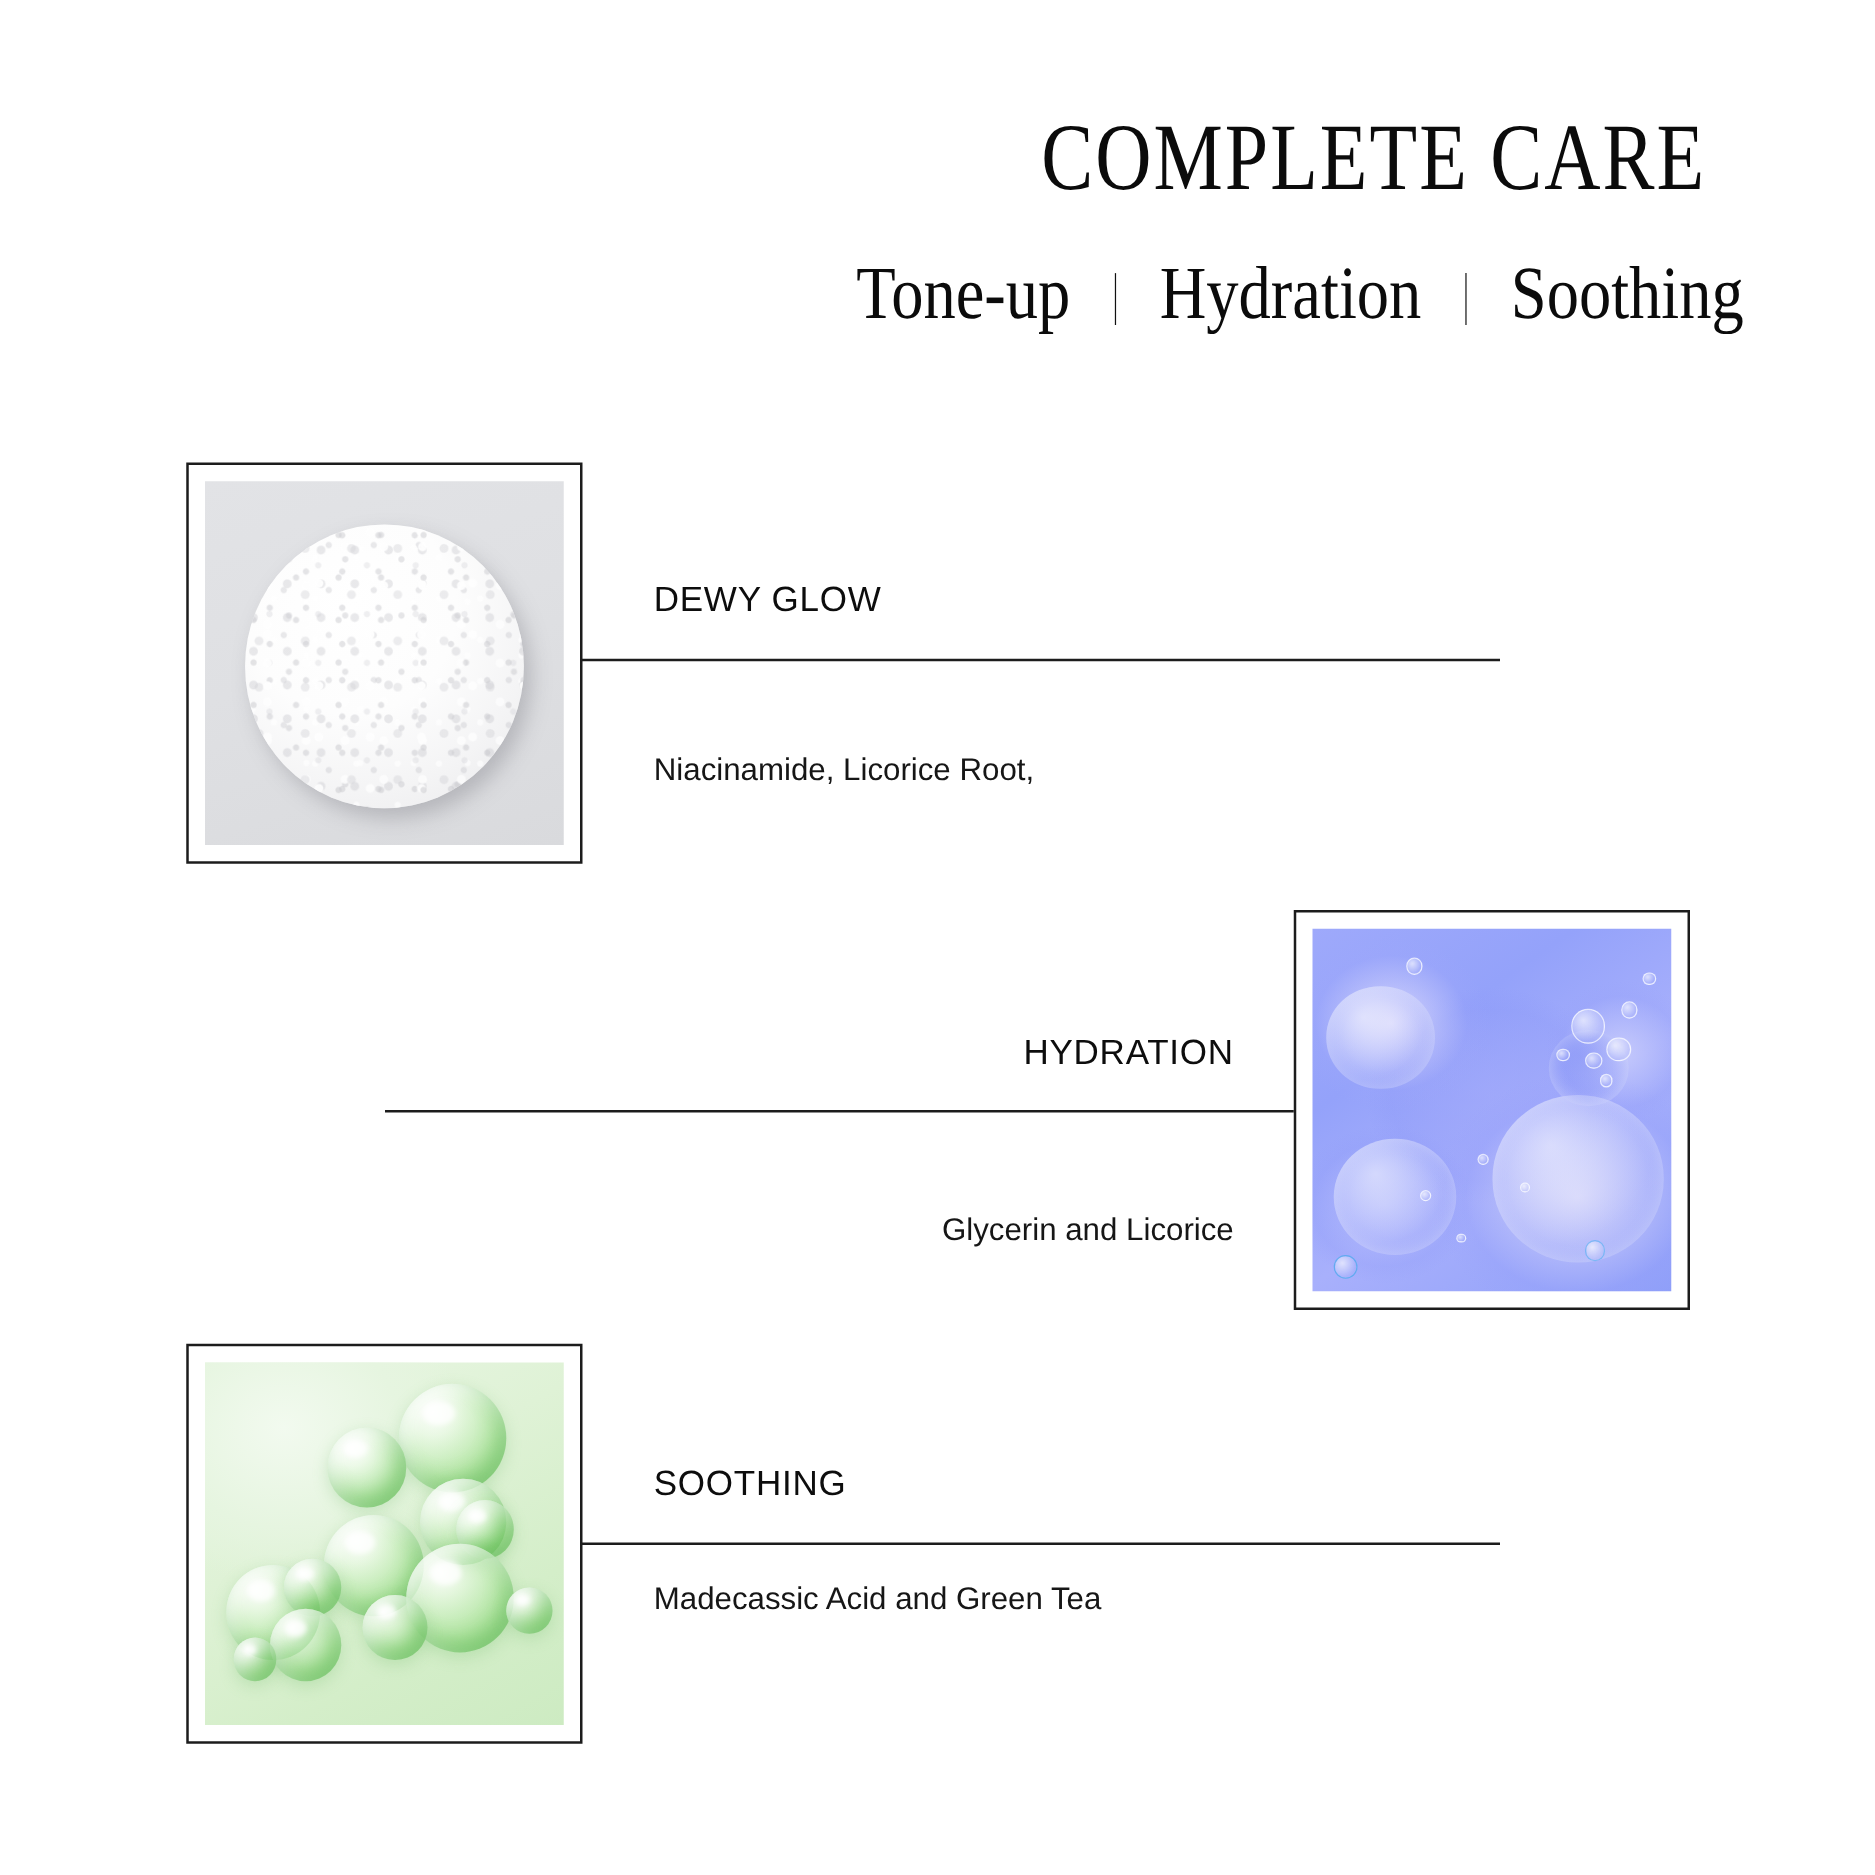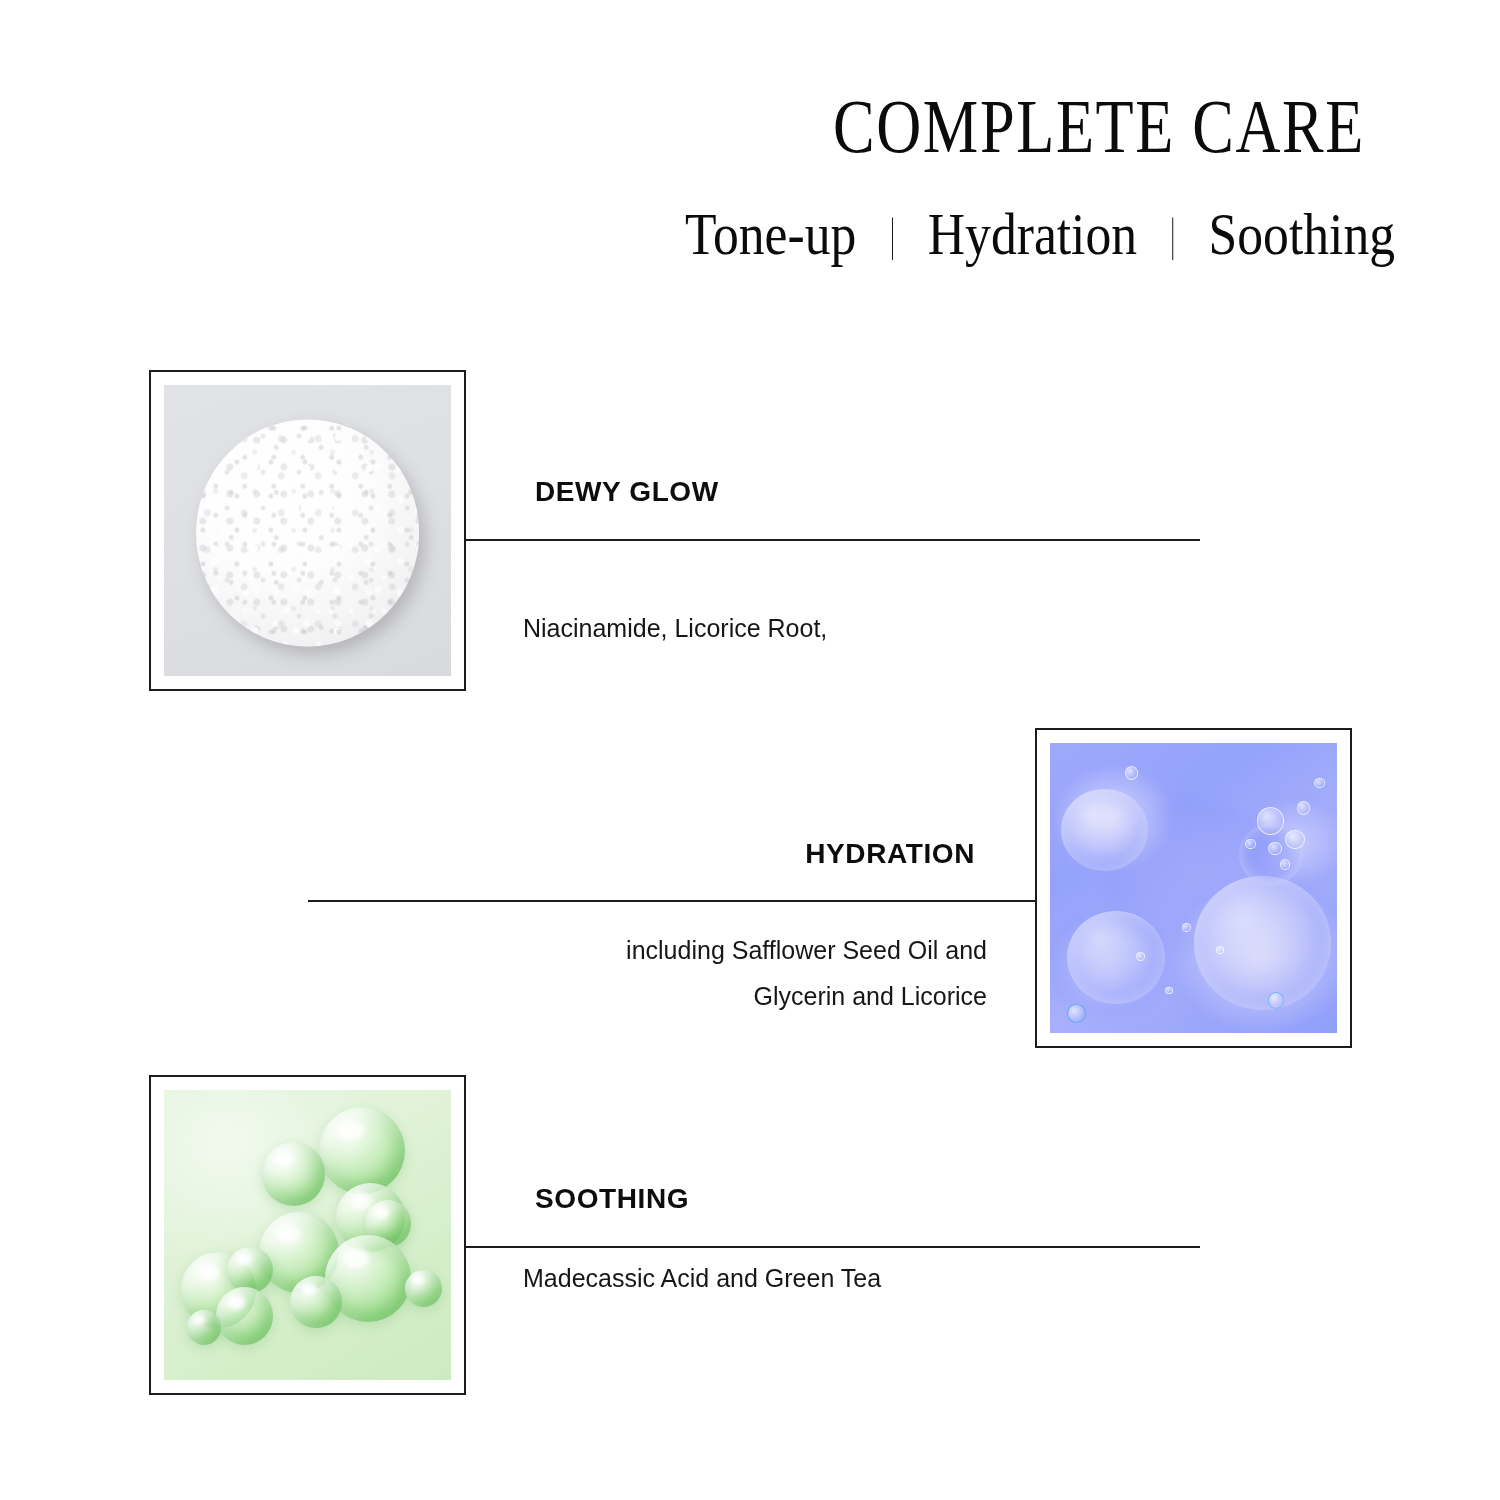--- a/index.html
+++ b/index.html
@@ -187,23 +187,23 @@
   .photo-green .s7 { left: 6%;  top: 56%; width: 26%; height: 26%; }
   .photo-green .s8 { left: 22%; top: 54%; width: 16%; height: 16%; }
   .photo-green .s9 { left: 18%; top: 68%; width: 20%; height: 20%; }
   .photo-green .s10{ left: 44%; top: 64%; width: 18%; height: 18%; }
   .photo-green .s11{ left: 84%; top: 62%; width: 13%; height: 13%; }
   .photo-green .s12{ left: 8%;  top: 76%; width: 12%; height: 12%; }
 
   
   .block { position: absolute; }
   .block-title {
-    margin: 12px;
+    margin: 0;
     font-size: 28px;
-    font-weight: 700;
+    font-weight: 400;
     letter-spacing: 0.6px;
     color: #0d0d0d;
     line-height: 1;
   }
   .rule {
     border: 0;
     border-top: 2px solid #1c1c1c;
     margin: 0;
     height: 0;
   }
@@ -224,21 +224,21 @@
   
   .block-hydration { left: 308px; top: 828px; width: 727px; text-align: right; }
   .block-hydration .block-title { padding-right: 48px; }
   .block-hydration .rule { margin-top: 32px; }
   .block-hydration .block-body { padding-right: 48px; padding-top: 26px; text-align: right; }
 
   
   .block-soothing { left: 465px; top: 1173px; width: 735px; }
   .block-soothing .block-title { padding-left: 58px; }
   .block-soothing .rule { margin-top: 33px; }
-  .block-soothing .block-body { padding-left: 58px; padding-top: 8px; text-align: left; }
+  .block-soothing .block-body { padding-left: 58px; padding-top: 21px; text-align: left; }
 </style>
 </head>
 <body>
 
 <div class="header">
   <h1 class="main-title">COMPLETE CARE</h1>
   <div class="subtitle-row">
     <span class="subtitle-word">Tone-up</span>
     <span class="sep">|</span>
     <span class="subtitle-word">Hydration</span>
@@ -282,21 +282,21 @@
     <div class="bub b12"></div>
     <div class="bub b13"></div>
     <div class="bub b14"></div>
   </div>
 </div>
 
 <div class="block block-hydration">
   <h2 class="block-title">HYDRATION</h2>
   <hr class="rule">
   <p class="block-body">
-    <span>including Safflower Seed Oil and</span><br>
+    <br>
     <span>Glycerin and Licorice</span>
   </p>
 </div>
 
 <div class="photo-frame frame-green">
   <div class="photo photo-green">
     <div class="sphere s1"></div>
     <div class="sphere s2"></div>
     <div class="sphere s4"></div>
     <div class="sphere s5"></div>

